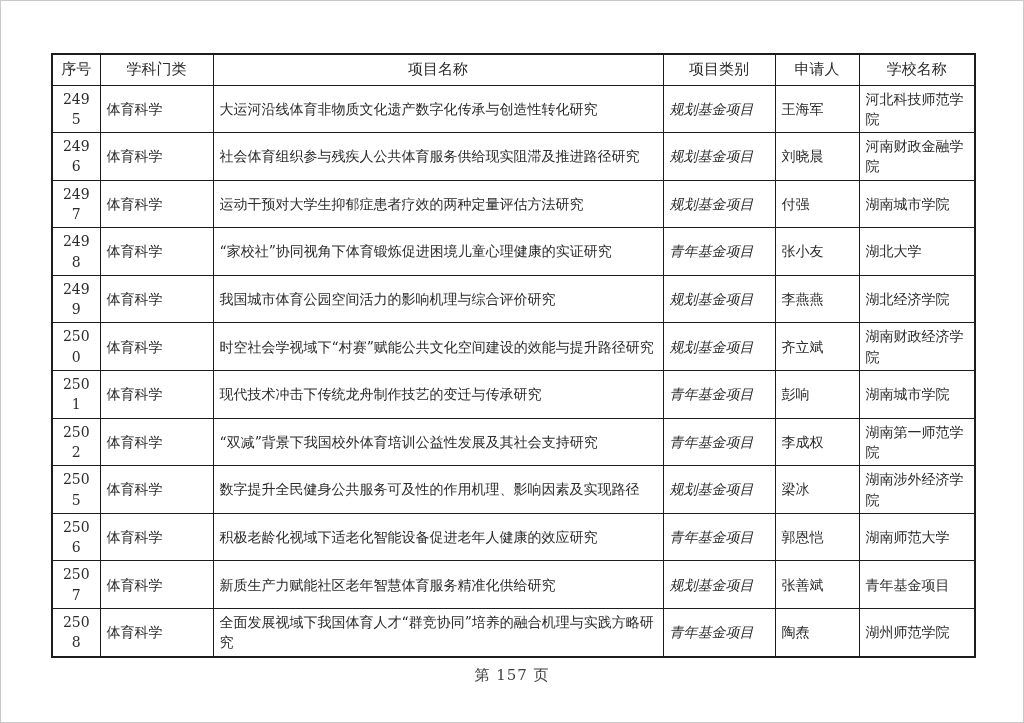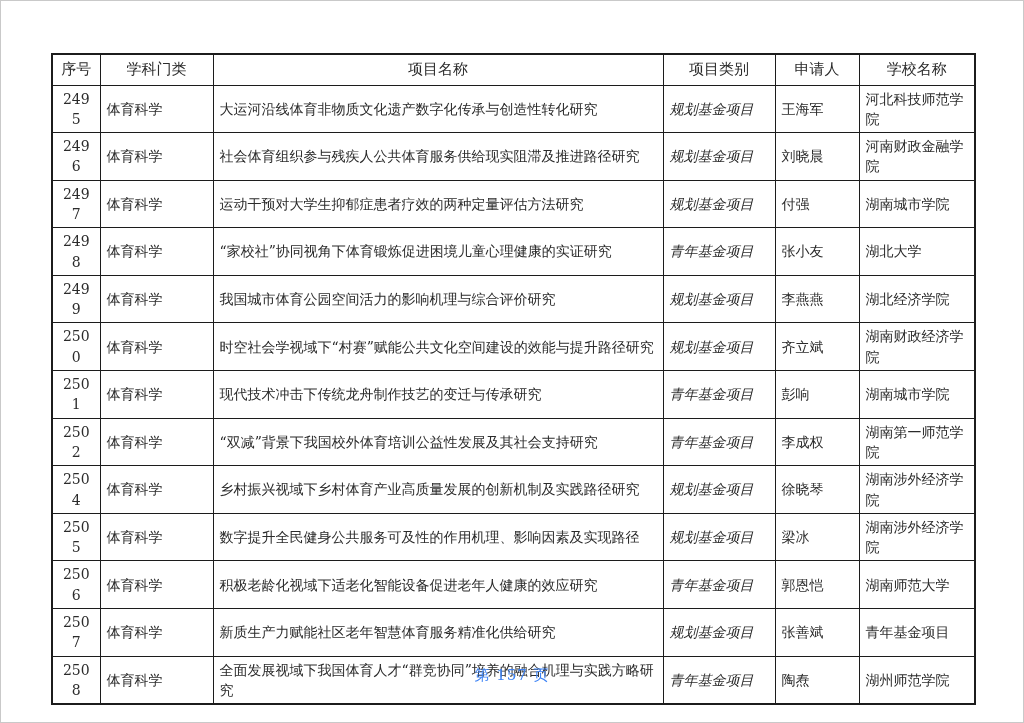--- a/index.html
+++ b/index.html
@@ -46,21 +46,21 @@
   td.col-type { padding-left: 8px; font-style: italic; }
   td.col-applicant { padding-left: 8px; }
   td.col-school { padding-left: 7px; padding-right: 4px; }
   .footer {
     position: absolute;
     left: 0;
     right: 0;
     top: 665px;
     text-align: center;
     font-size: 15px;
-    color: #3b82f6;
+    color: #404040;
     letter-spacing: 1px;
   }
 </style>
 </head>
 <body>
 
 <div class="page">
 
   <table class="projects">
     <colgroup>
@@ -140,28 +140,20 @@
         </tr>
         <tr>
           <td class="col-no">2502</td>
           <td class="col-category">体育科学</td>
           <td class="col-title">“双减”背景下我国校外体育培训公益性发展及其社会支持研究</td>
           <td class="col-type">青年基金项目</td>
           <td class="col-applicant">李成权</td>
           <td class="col-school">湖南第一师范学院</td>
         </tr>
         <tr>
-          <td class="col-no">2504</td>
-          <td class="col-category">体育科学</td>
-          <td class="col-title">乡村振兴视域下乡村体育产业高质量发展的创新机制及实践路径研究</td>
-          <td class="col-type">规划基金项目</td>
-          <td class="col-applicant">徐晓琴</td>
-          <td class="col-school">湖南涉外经济学院</td>
-        </tr>
-        <tr>
           <td class="col-no">2505</td>
           <td class="col-category">体育科学</td>
           <td class="col-title">数字提升全民健身公共服务可及性的作用机理、影响因素及实现路径</td>
           <td class="col-type">规划基金项目</td>
           <td class="col-applicant">梁冰</td>
           <td class="col-school">湖南涉外经济学院</td>
         </tr>
         <tr>
           <td class="col-no">2506</td>
           <td class="col-category">体育科学</td>

